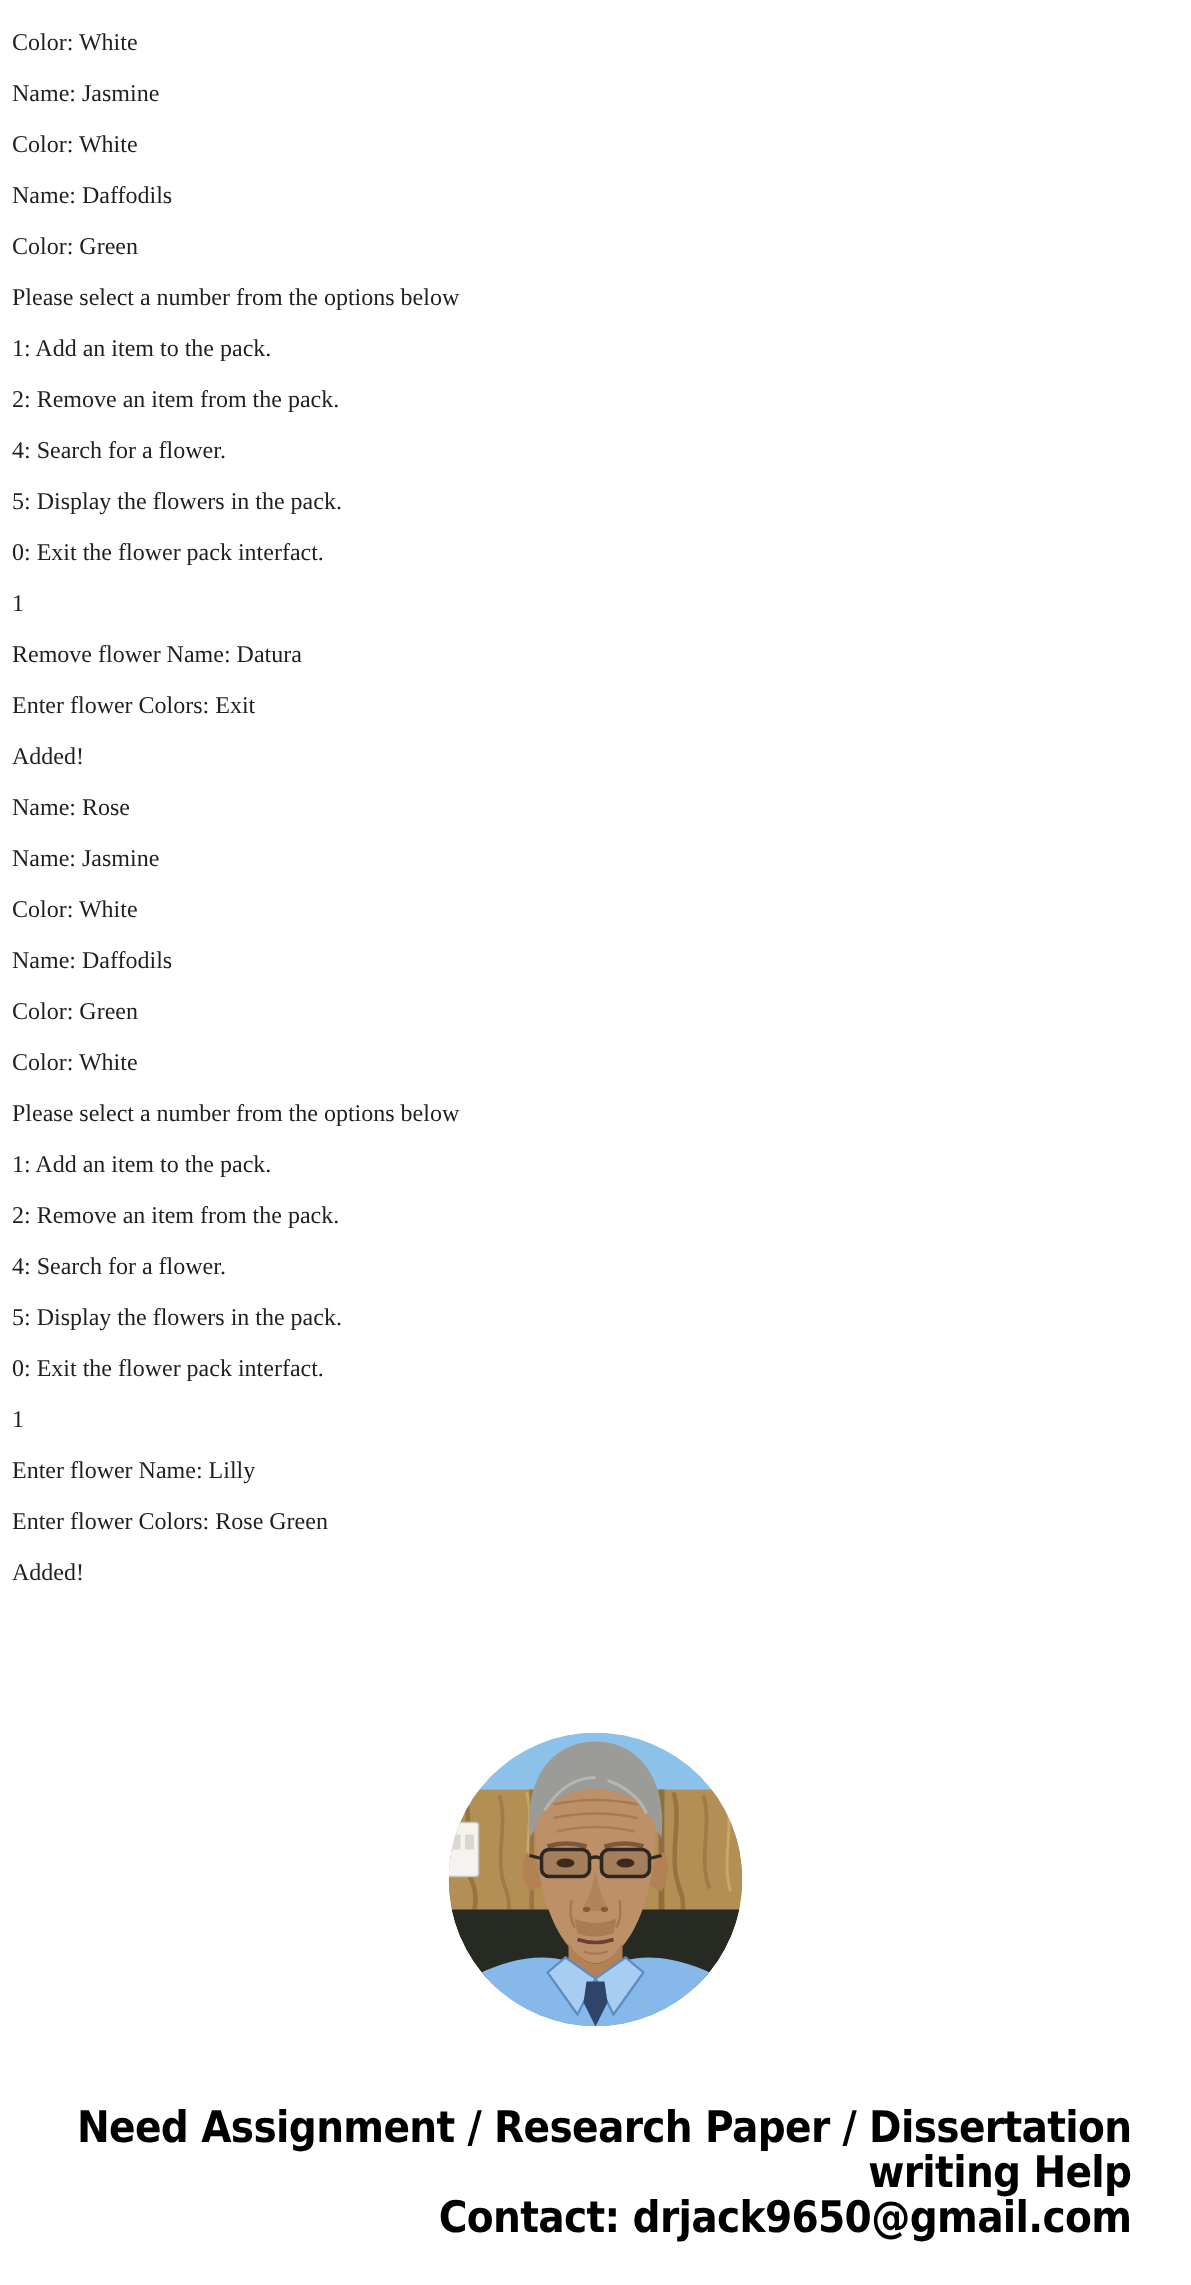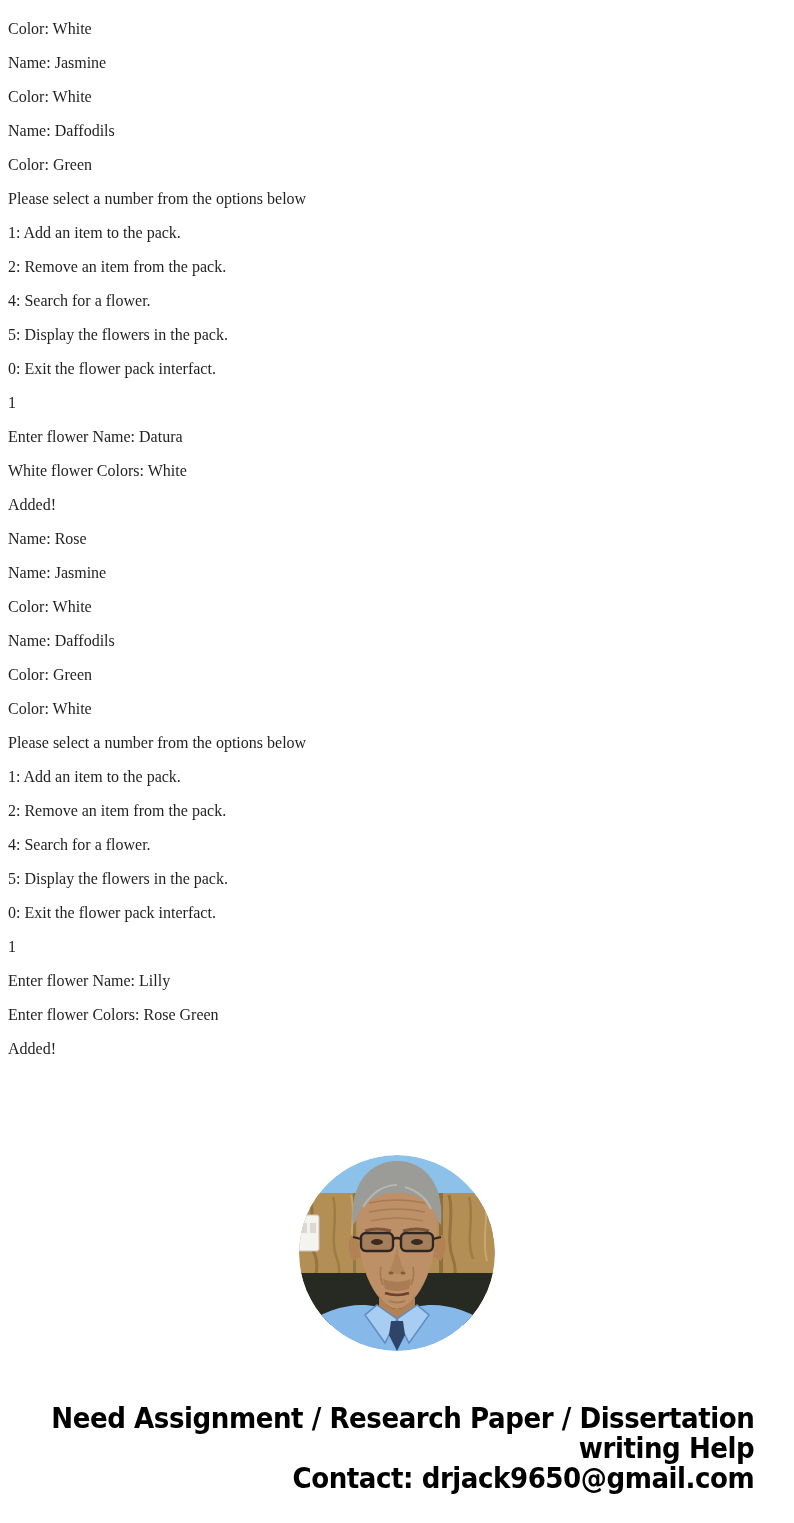--- a/index.html
+++ b/index.html
@@ -84,22 +84,22 @@
         <div class="console-line">Color: White</div>
         <div class="console-line">Name: Daffodils</div>
         <div class="console-line">Color: Green</div>
         <div class="console-line">Please select a number from the options below</div>
         <div class="console-line">1: Add an item to the pack.</div>
         <div class="console-line">2: Remove an item from the pack.</div>
         <div class="console-line">4: Search for a flower.</div>
         <div class="console-line">5: Display the flowers in the pack.</div>
         <div class="console-line">0: Exit the flower pack interfact.</div>
         <div class="console-line">1</div>
-        <div class="console-line">Enter flower Name: Datura</div>
-        <div class="console-line">White flower Colors: White</div>
+        <div class="console-line">Remove flower Name: Datura</div>
+        <div class="console-line">Enter flower Colors: Exit</div>
         <div class="console-line">Added!</div>
         <div class="console-line">Name: Rose</div>
         <div class="console-line">Name: Jasmine</div>
         <div class="console-line">Color: White</div>
         <div class="console-line">Name: Daffodils</div>
         <div class="console-line">Color: Green</div>
         <div class="console-line">Color: White</div>
         <div class="console-line">Please select a number from the options below</div>
         <div class="console-line">1: Add an item to the pack.</div>
         <div class="console-line">2: Remove an item from the pack.</div>

